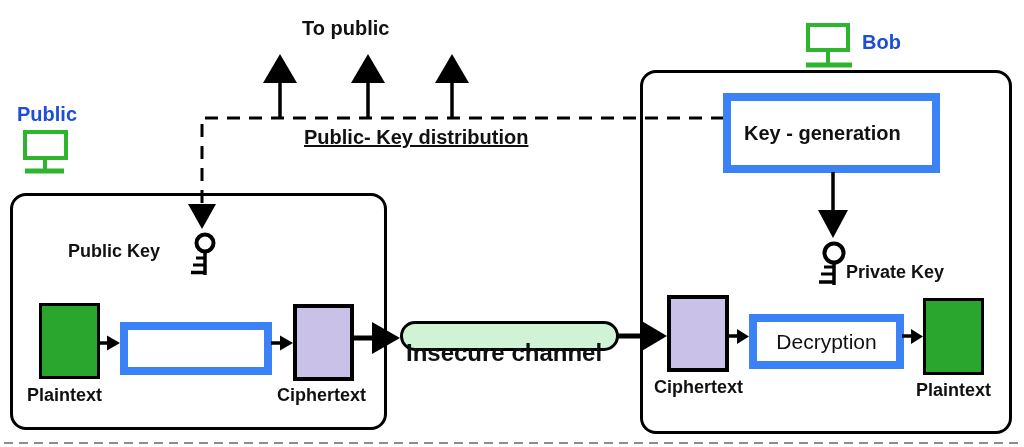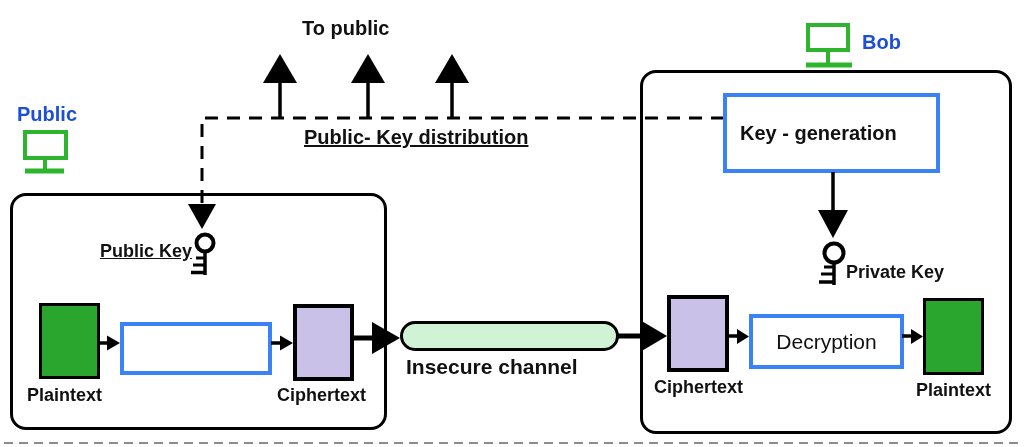--- a/index.html
+++ b/index.html
@@ -21,21 +21,21 @@
   .green-name{color:#1d4ed8;}
   .sys-box{
     border:3px solid #000;
     border-radius:16px;
     background:#ffffff;
     z-index:1;
   }
   .node{z-index:2;}
   .green-box{background:#2aa62e;border:3px solid #000;}
   .purple-box{background:#cac1e8;border:4px solid #000;}
-  .white-box{background:#ffffff;border:4px solid #3b82f6;}
+  .white-box{background:#ffffff;border:8px solid #3b82f6;}
   .pill{
     background:#d0f3d6;
     border:3px solid #000;
     border-radius:15px;
   }
   .keygen-text{
     display:flex;flex-direction:column;justify-content:center;
     height:100%;padding-left:13px;
     font-weight:bold;font-size:20px;line-height:25px;color:#111;
   }
@@ -70,25 +70,25 @@
       <span>Key - generation</span>
     </div>
   </div>
 
   <div class="lbl" style="left:302px;top:17px;font-size:20px;">To public</div>
   <div class="lbl green-name" style="left:17px;top:103px;font-size:20px;">Public</div>
   <div class="lbl green-name" style="left:862px;top:31px;font-size:20px;">Bob</div>
   <div class="lbl" style="left:304px;top:124px;font-size:20px;line-height:26px;text-decoration:underline;">
     <div>Public- Key distribution</div>
   </div>
-  <div class="lbl" style="left:100px;top:241px;font-size:18px;text-decoration:underline;">Public Key</div>
+  <div class="lbl" style="left:68px;top:241px;font-size:18px;">Public Key</div>
   <div class="lbl" style="left:846px;top:262px;font-size:18px;">Private Key</div>
   <div class="lbl" style="left:27px;top:385px;font-size:18px;">Plaintext</div>
   <div class="lbl" style="left:277px;top:385px;font-size:18px;">Ciphertext</div>
-  <div class="lbl" style="left:406px;top:355px;font-size:21px;">Insecure channel</div>
+  <div class="lbl" style="left:406px;top:339px;font-size:24px;">Insecure channel</div>
   <div class="lbl" style="left:654px;top:377px;font-size:18px;">Ciphertext</div>
   <div class="lbl" style="left:916px;top:380px;font-size:18px;">Plaintext</div>
 
   <svg class="overlay" width="1024" height="447" viewBox="0 0 1024 447">
 
     <g>
       <path d="M202 203 L202 118 L723 118" fill="none" stroke="#000" stroke-width="3" stroke-dasharray="13 9"></path>
     </g>
 
     <g>

